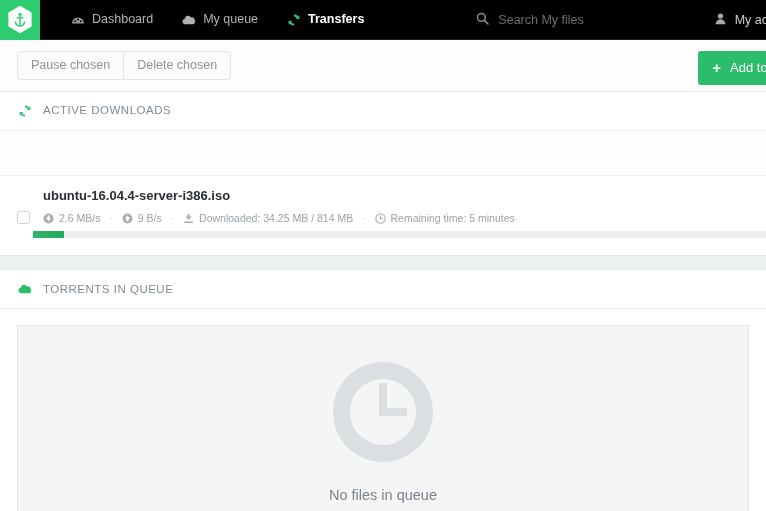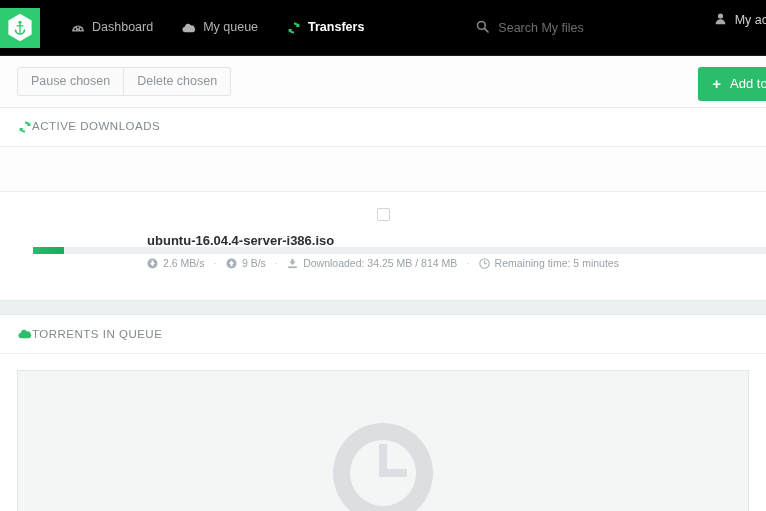--- a/index.html
+++ b/index.html
@@ -7,21 +7,21 @@
     width: 766px; height: 511px;
     overflow: hidden;
     background: #ffffff;
     font-family: "Liberation Sans", sans-serif;
     -webkit-font-smoothing: antialiased;
   }
 
   
   .topnav {
     position: relative;
-    height: 56px;
+    height: 40px;
     background: #000000;
     display: flex;
     align-items: center;
     border-bottom: 1px solid #1d1d1d;
   }
   .logo-box {
     width: 40px; height: 40px;
     background: #2ecc71;
     display: flex; align-items: center; justify-content: center;
     flex: 0 0 40px;
@@ -99,37 +99,37 @@
     padding: 9px 16px 10px 14px;
     display: flex; align-items: center; gap: 9px;
     cursor: pointer; white-space: nowrap;
     line-height: 1;
   }
   .plus-ico { font-size: 15px; font-weight: bold; line-height: 1; }
 
   
   .section-head {
     height: 39px;
-    display: flex; align-items: center; 
+    display: flex; align-items: center; gap: 11px;
     padding: 0 17px;
     border-bottom: 1px solid #eceef0;
     background: #ffffff;
   }
   .section-title {
     color: #818a91;
     font-size: 11.5px;
     letter-spacing: 0.5px;
     line-height: 1;
   }
   .sec-ico { display: flex; align-items: center; justify-content: center; width: 15px; height: 15px; }
 
   
   .dl-spacer { height: 45px; background: #fdfdfe; border-bottom: 1px solid #eceef0; }
   .dl-row { padding: 13px 17px 0 17px; background: #ffffff; position: relative; }
-  .dl-main { display: flex; align-items: center; gap: 13px; flex-direction: column; }
+  .dl-main { display: flex; align-items: flex-end; gap: 13px; }
   .checkbox {
     width: 13px; height: 13px;
     border: 1px solid #cfd4d8;
     border-radius: 2px;
     background: #ffffff;
     flex: 0 0 13px;
     margin-top: 3px;
     cursor: pointer;
   }
   .dl-info { flex: 1; min-width: 0; }
@@ -368,14 +368,15 @@
 <div class="queue-area">
   <div class="empty-panel">
     <span>
       <svg width="108" height="108" viewBox="0 0 108 108">
         <circle cx="54" cy="54" r="50" fill="#dcdfe2"></circle>
         <circle cx="54" cy="54" r="33" fill="#f4f6f6"></circle>
         <path d="M50 25 h8 v33 h-8 z" fill="#dcdfe2"></path>
         <path d="M50 50 h28 v8 h-28 z" fill="#dcdfe2"></path>
       </svg>
     </span>
+    <span class="empty-text">No files in queue</span>
   </div>
 </div>
 
 </body></html>

